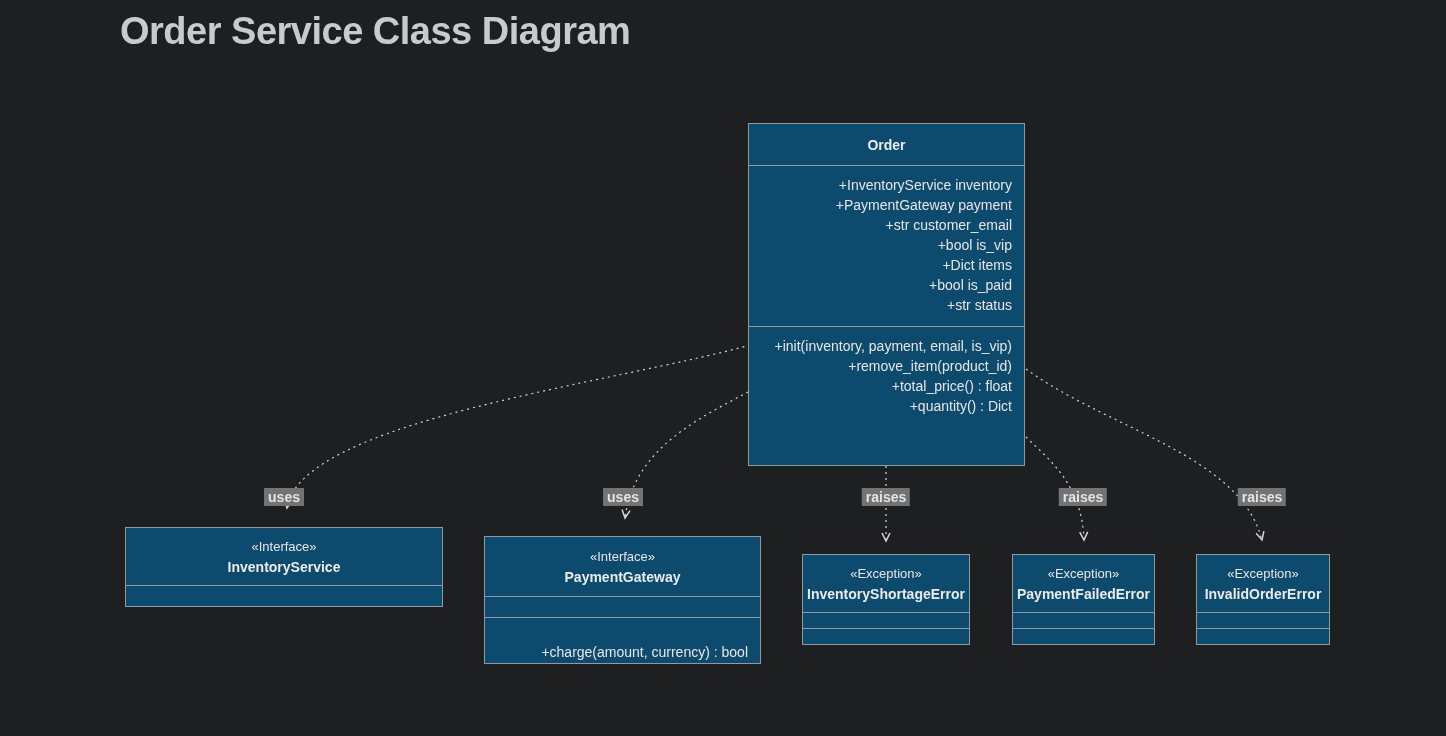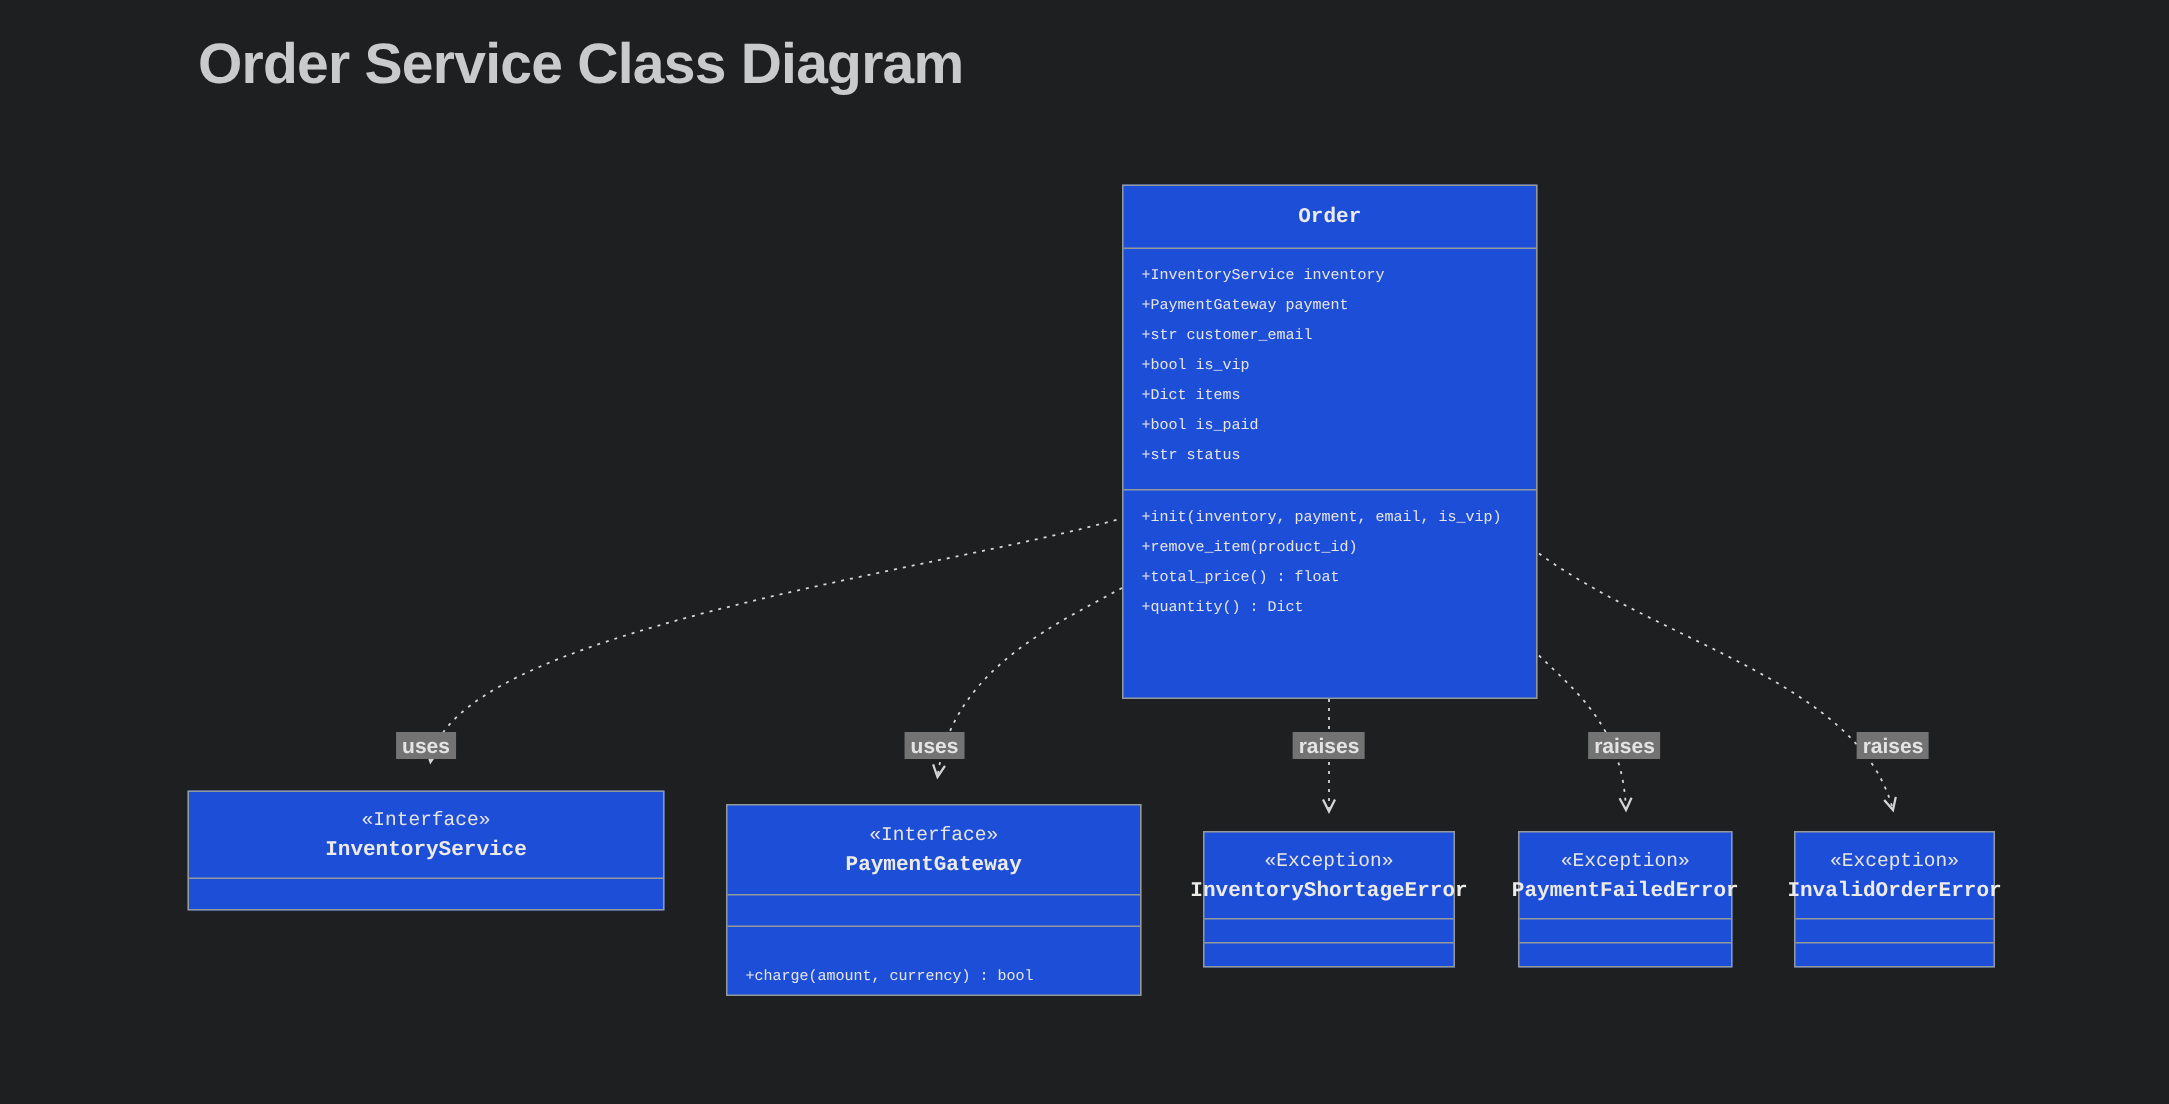--- a/index.html
+++ b/index.html
@@ -2,38 +2,38 @@
 <html><head>
 <meta charset="utf-8">
 <style>
   html, body { margin:0; padding:0; background:#1d1f20; }
   .canvas {
     position:relative; width:1446px; height:736px;
     background:#1d1f20; overflow:hidden;
     font-family:"Liberation Sans", sans-serif;
   }
   .page-title {
-    position:absolute; left:120px; top:10px; margin:12px;
+    position:absolute; left:120px; top:10px; margin:0;
     font-size:38px; font-weight:700; letter-spacing:-0.5px;
     color:#c9cacb;
   }
   .edges { position:absolute; left:0; top:0; pointer-events:none; }
   .uml-class {
     position:absolute; box-sizing:border-box;
-    background:#1d4ed8; border:1px solid #949a9b; color:#e8e6e2;font-family:Liberation Mono, monospace;
+    background:#0c4a6e; border:1px solid #949a9b; color:#e8e6e2;
   }
   .hdr {
     box-sizing:border-box; display:flex; flex-direction:column;
     align-items:center; justify-content:center; text-align:center;
   }
   .cls-stereo { font-size:13px; line-height:20px; color:#e8e6e2; }
   .cls-name  { font-size:14px; font-weight:700; line-height:20px; color:#ecebe8; }
   .comp { box-sizing:border-box; border-top:1px solid #949a9b; padding:9px 12px 0; }
   .comp.empty { padding:0; }
-  .member { font-size:10px; line-height:20px; white-space:nowrap; }
+  .member { font-size:14px; line-height:20px; white-space:nowrap;text-align:right; }
   .edge-label {
     position:absolute; transform:translate(-50%,-50%);
     font-size:14px; font-weight:600; color:#e4e4e4;
     background:#737373; padding:0 4px; line-height:18px;
   }
 </style>
 </head>
 <body>
 
 <div class="canvas">

